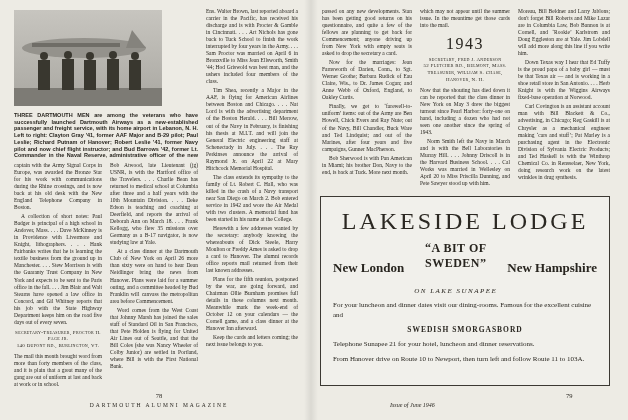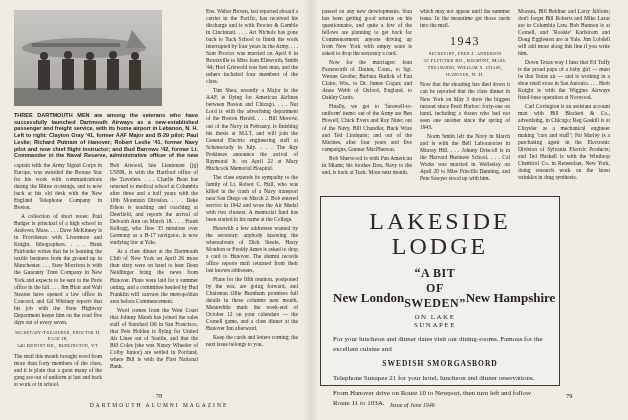--- a/index.html
+++ b/index.html
@@ -30,42 +30,42 @@
   #l-col3 { left:206px; top:8px;   width:92px; height:382px; }
   #r-col1 { left:322px; top:8px;   width:90px; height:182px; }
   #r-col2 { left:420px; top:8px;   width:90px; height:182px; }
   #r-col3 { left:518px; top:8px;   width:92px; height:182px; }
   .caption {
     position:absolute; left:14px; top:112px; width:184px; height:46px;
     font-family:"Liberation Sans", sans-serif; font-weight:bold;
     font-size:5.5px; line-height:1.22; text-align:justify; overflow:hidden;
   }
   .classyear {
-    font-size:12px; font-weight:normal; letter-spacing:1.5px;
+    font-size:16px; font-weight:normal; letter-spacing:1.5px;
     text-align:center; margin:3px 0 2px 0; text-indent:0;
   }
   .seclines {
     text-align:center; font-size:5px; line-height:1.35;
     font-variant:small-caps; letter-spacing:0.3px; margin-bottom:3px;
   }
   
   .adbox {
-    position:absolute; left:320px; top:196px; width:240px; height:190px;
+    position:absolute; left:320px; top:196px; width:290px; height:190px;
     box-sizing:border-box; border:1.5px solid #3c3933; padding:10px 12px 13px 12px;
     background:rgba(255,255,255,0.25);
   }
   .ad-title {
     text-align:center; font-size:24px; line-height:1.05; letter-spacing:3px;
     font-weight:normal; color:#2b2822; margin:2px 0 0 0;
   }
   .ad-row { display:flex; justify-content:space-between; align-items:center; margin-top:7px; }
   .ad-loc { font-size:13px; font-weight:bold; white-space:nowrap; }
   .ad-center { text-align:center; flex:1; }
   .ad-sub1 { font-size:12px; font-weight:bold; letter-spacing:0.5px; }
-  .ad-sub2 { font-size:7px; letter-spacing:1.5px; margin-top:2px; }
+  .ad-sub2 { font-size:7px; letter-spacing:1.5px; margin-top:16px;font-style:italic; }
   .ad-body { font-size:7px; line-height:1.4; margin-top:6px; }
   .ad-line { margin-top:5px; }
   .ad-smorg { text-align:center; font-weight:bold; font-size:7.5px; letter-spacing:1px; margin-top:4px; }
   
   .pagenum { position:absolute; font-size:6.5px; }
   #pagenum-78 { left:14px; width:290px; top:392px; text-align:center; }
   #pagenum-79 { left:566px; top:392px; }
   .foot-title {
     position:absolute; left:14px; width:290px; top:402px; text-align:center;
     font-size:5.5px; letter-spacing:2px;

